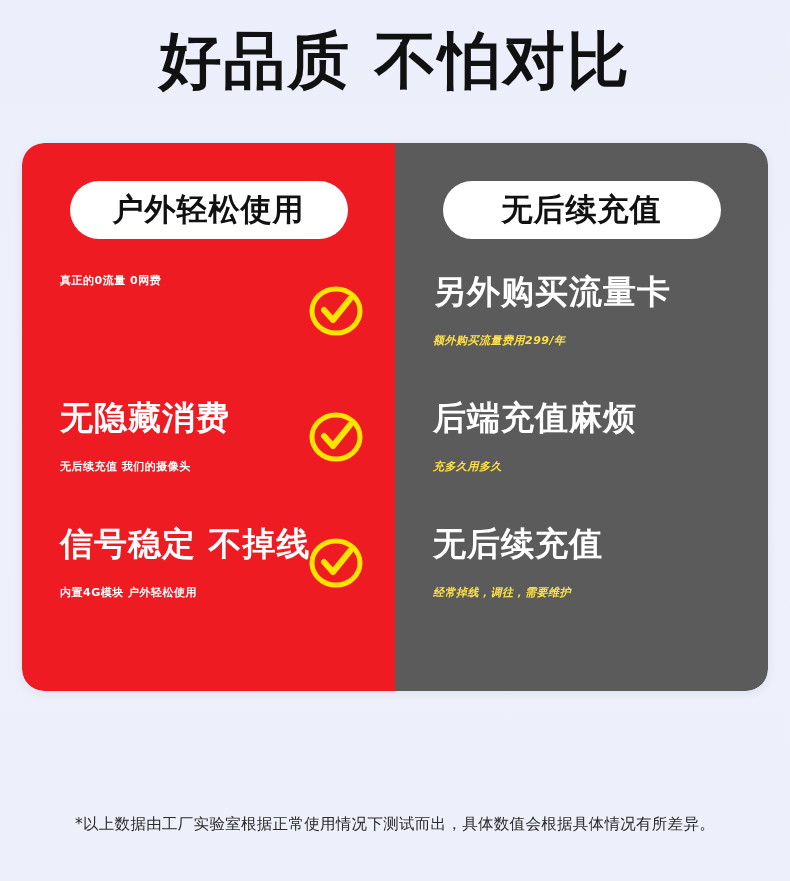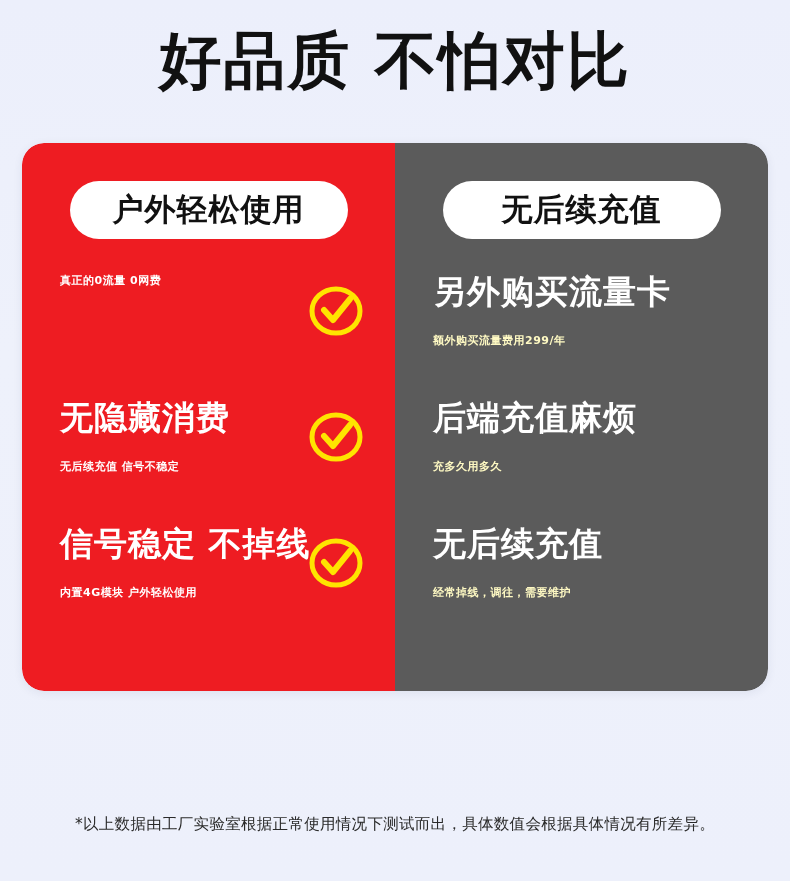--- a/index.html
+++ b/index.html
@@ -87,21 +87,21 @@
   }
   .row .sub {
     margin-top: 22px;
     font-size: 11px;
     font-weight: 700;
     color: #ffffff;
     letter-spacing: 0.5px;
     font-family: "DejaVu Sans", "Liberation Sans", sans-serif;
   }
   .col-theirs .row .title { color: #ffffff; }
-  .col-theirs .row .sub { color: #fef9c3; font-weight: 600; }
+  .col-theirs .row .sub { color: #fde047; font-weight: 600; font-style: italic; }
   .check {
     position: absolute;
     right: 6px;
     top: 8px;
     width: 58px;
     height: 58px;
   }
   .check svg { display: block; }
   .footnote {
     position: absolute;
@@ -133,21 +133,21 @@
           <div class="check">
             <svg width="58" height="58" viewBox="0 0 58 58">
               <ellipse cx="29" cy="30" rx="24" ry="22" fill="none" stroke="#ffe400" stroke-width="5"></ellipse>
               <path d="M17 29 L26 39 L43 18" fill="none" stroke="#ffe400" stroke-width="6" stroke-linecap="round" stroke-linejoin="round"></path>
             </svg>
           </div>
         </div>
 
         <div class="row">
           <div class="title">无隐藏消费</div>
-          <div class="sub">无后续充值 信号不稳定</div>
+          <div class="sub">无后续充值 我们的摄像头</div>
           <div class="check">
             <svg width="58" height="58" viewBox="0 0 58 58">
               <ellipse cx="29" cy="30" rx="24" ry="22" fill="none" stroke="#ffe400" stroke-width="5"></ellipse>
               <path d="M17 29 L26 39 L43 18" fill="none" stroke="#ffe400" stroke-width="6" stroke-linecap="round" stroke-linejoin="round"></path>
             </svg>
           </div>
         </div>
 
         <div class="row">
           <div class="title">信号稳定 不掉线</div>

